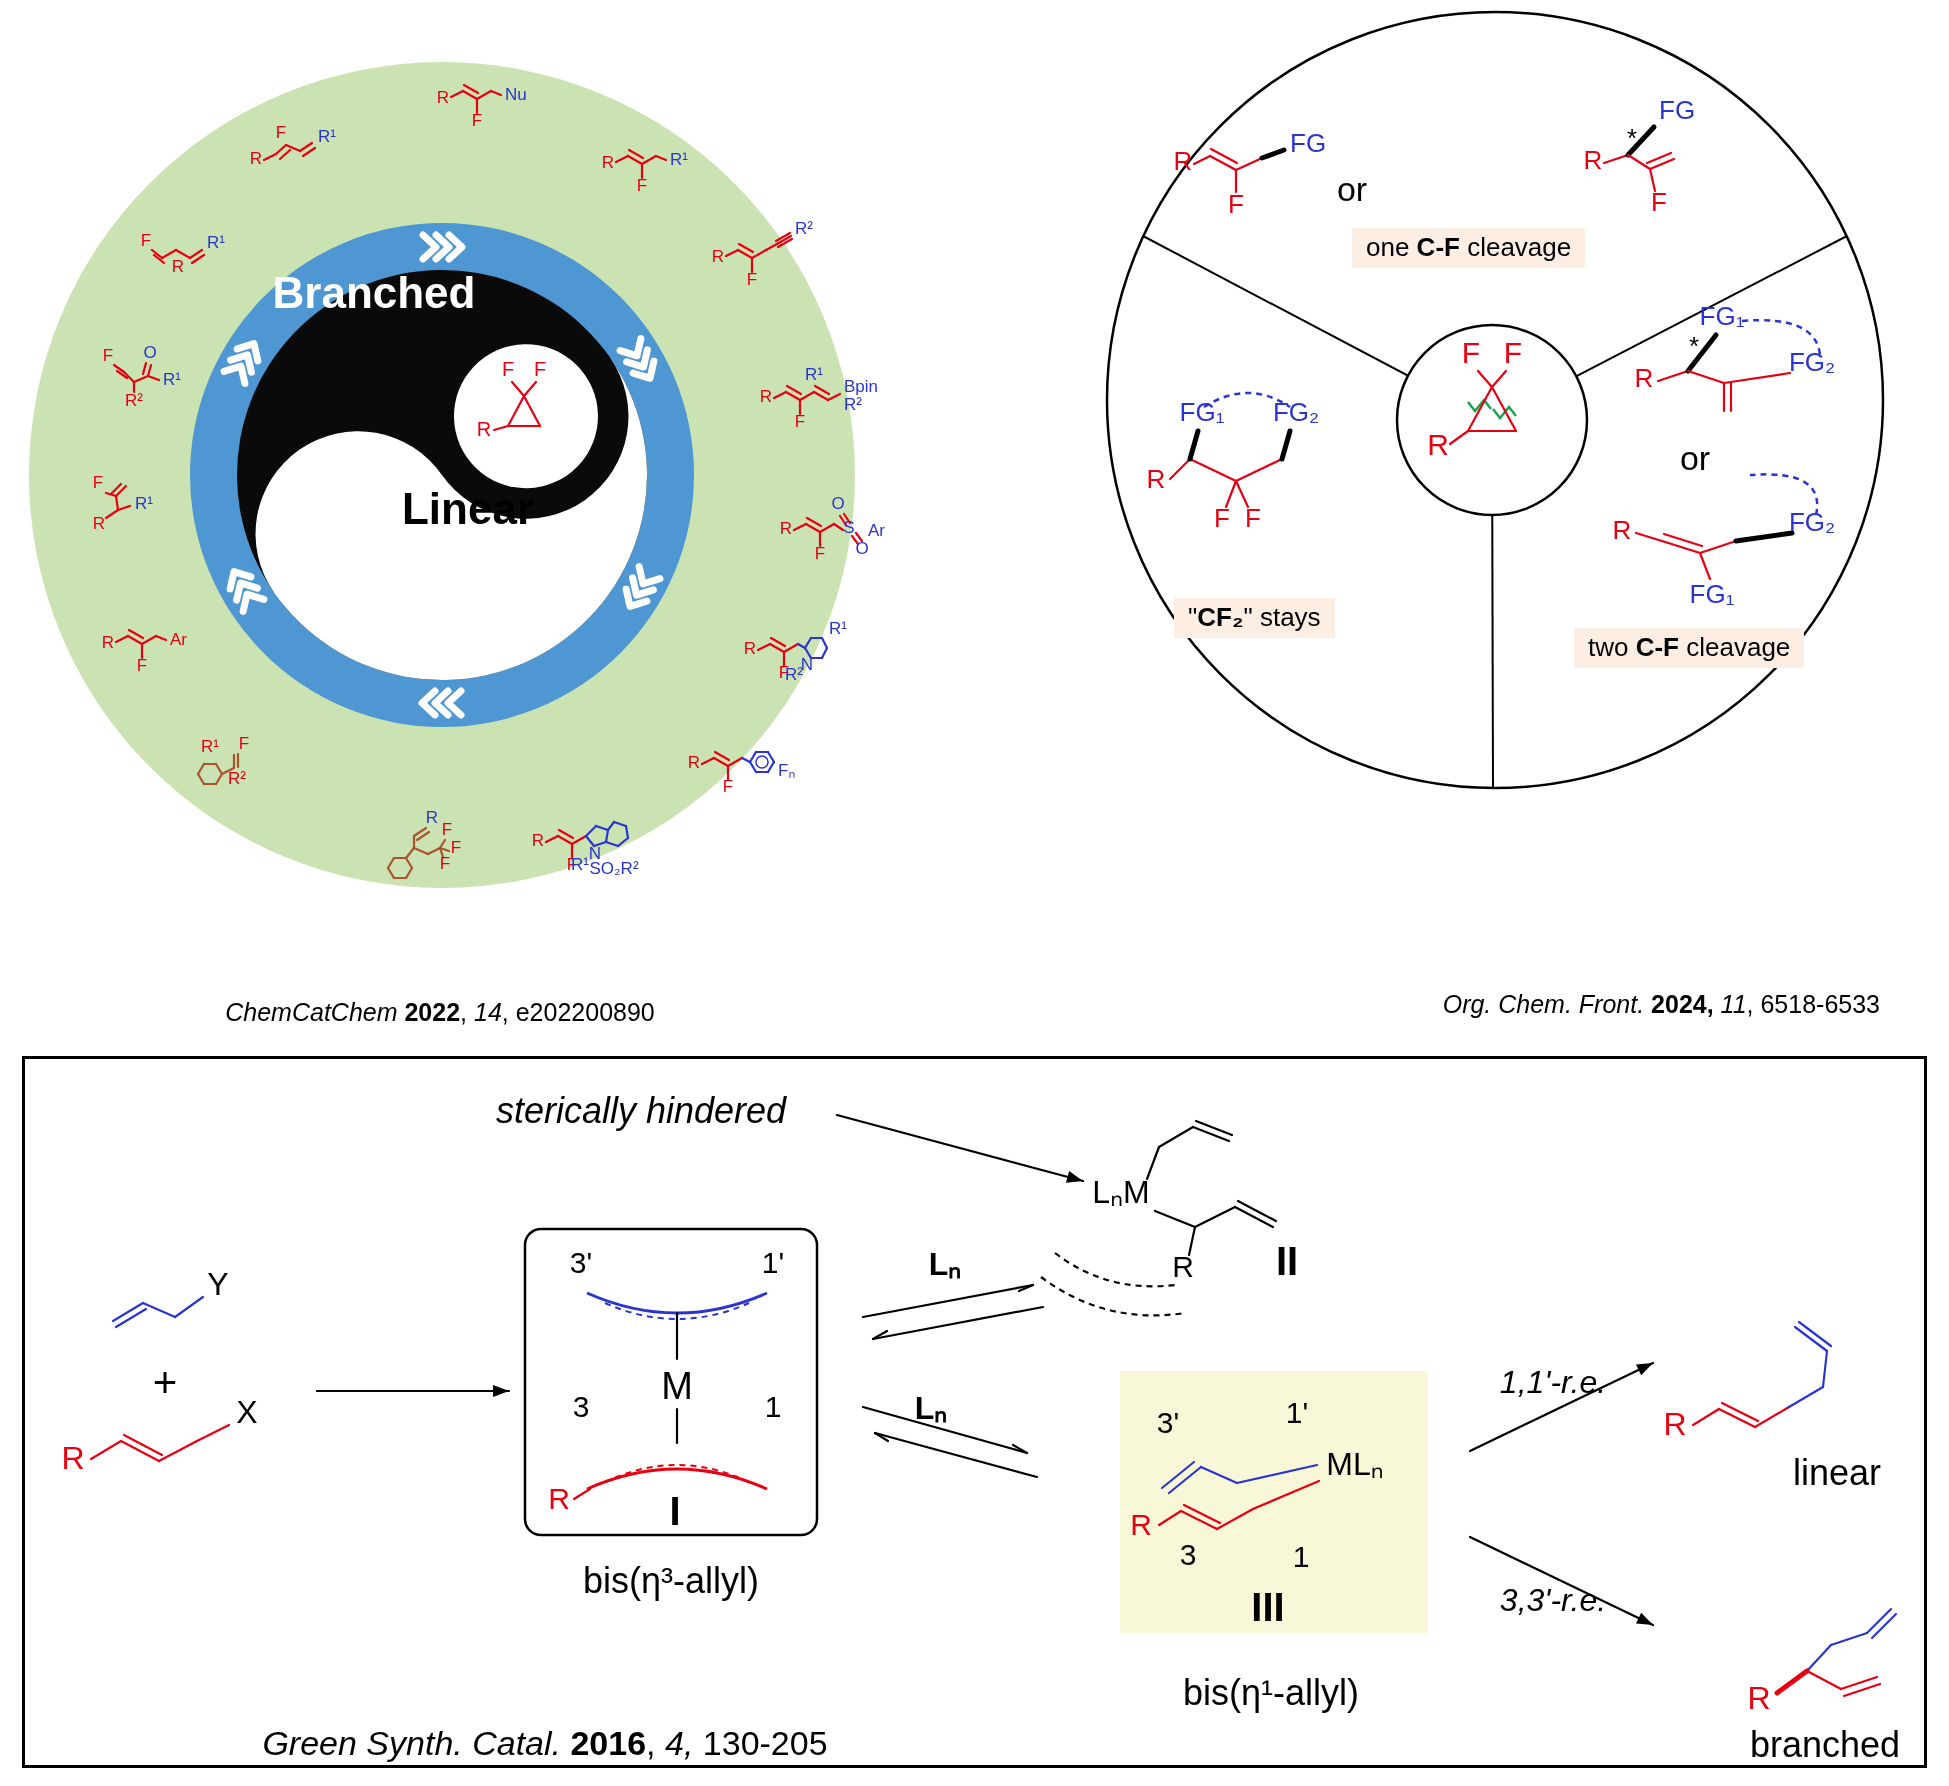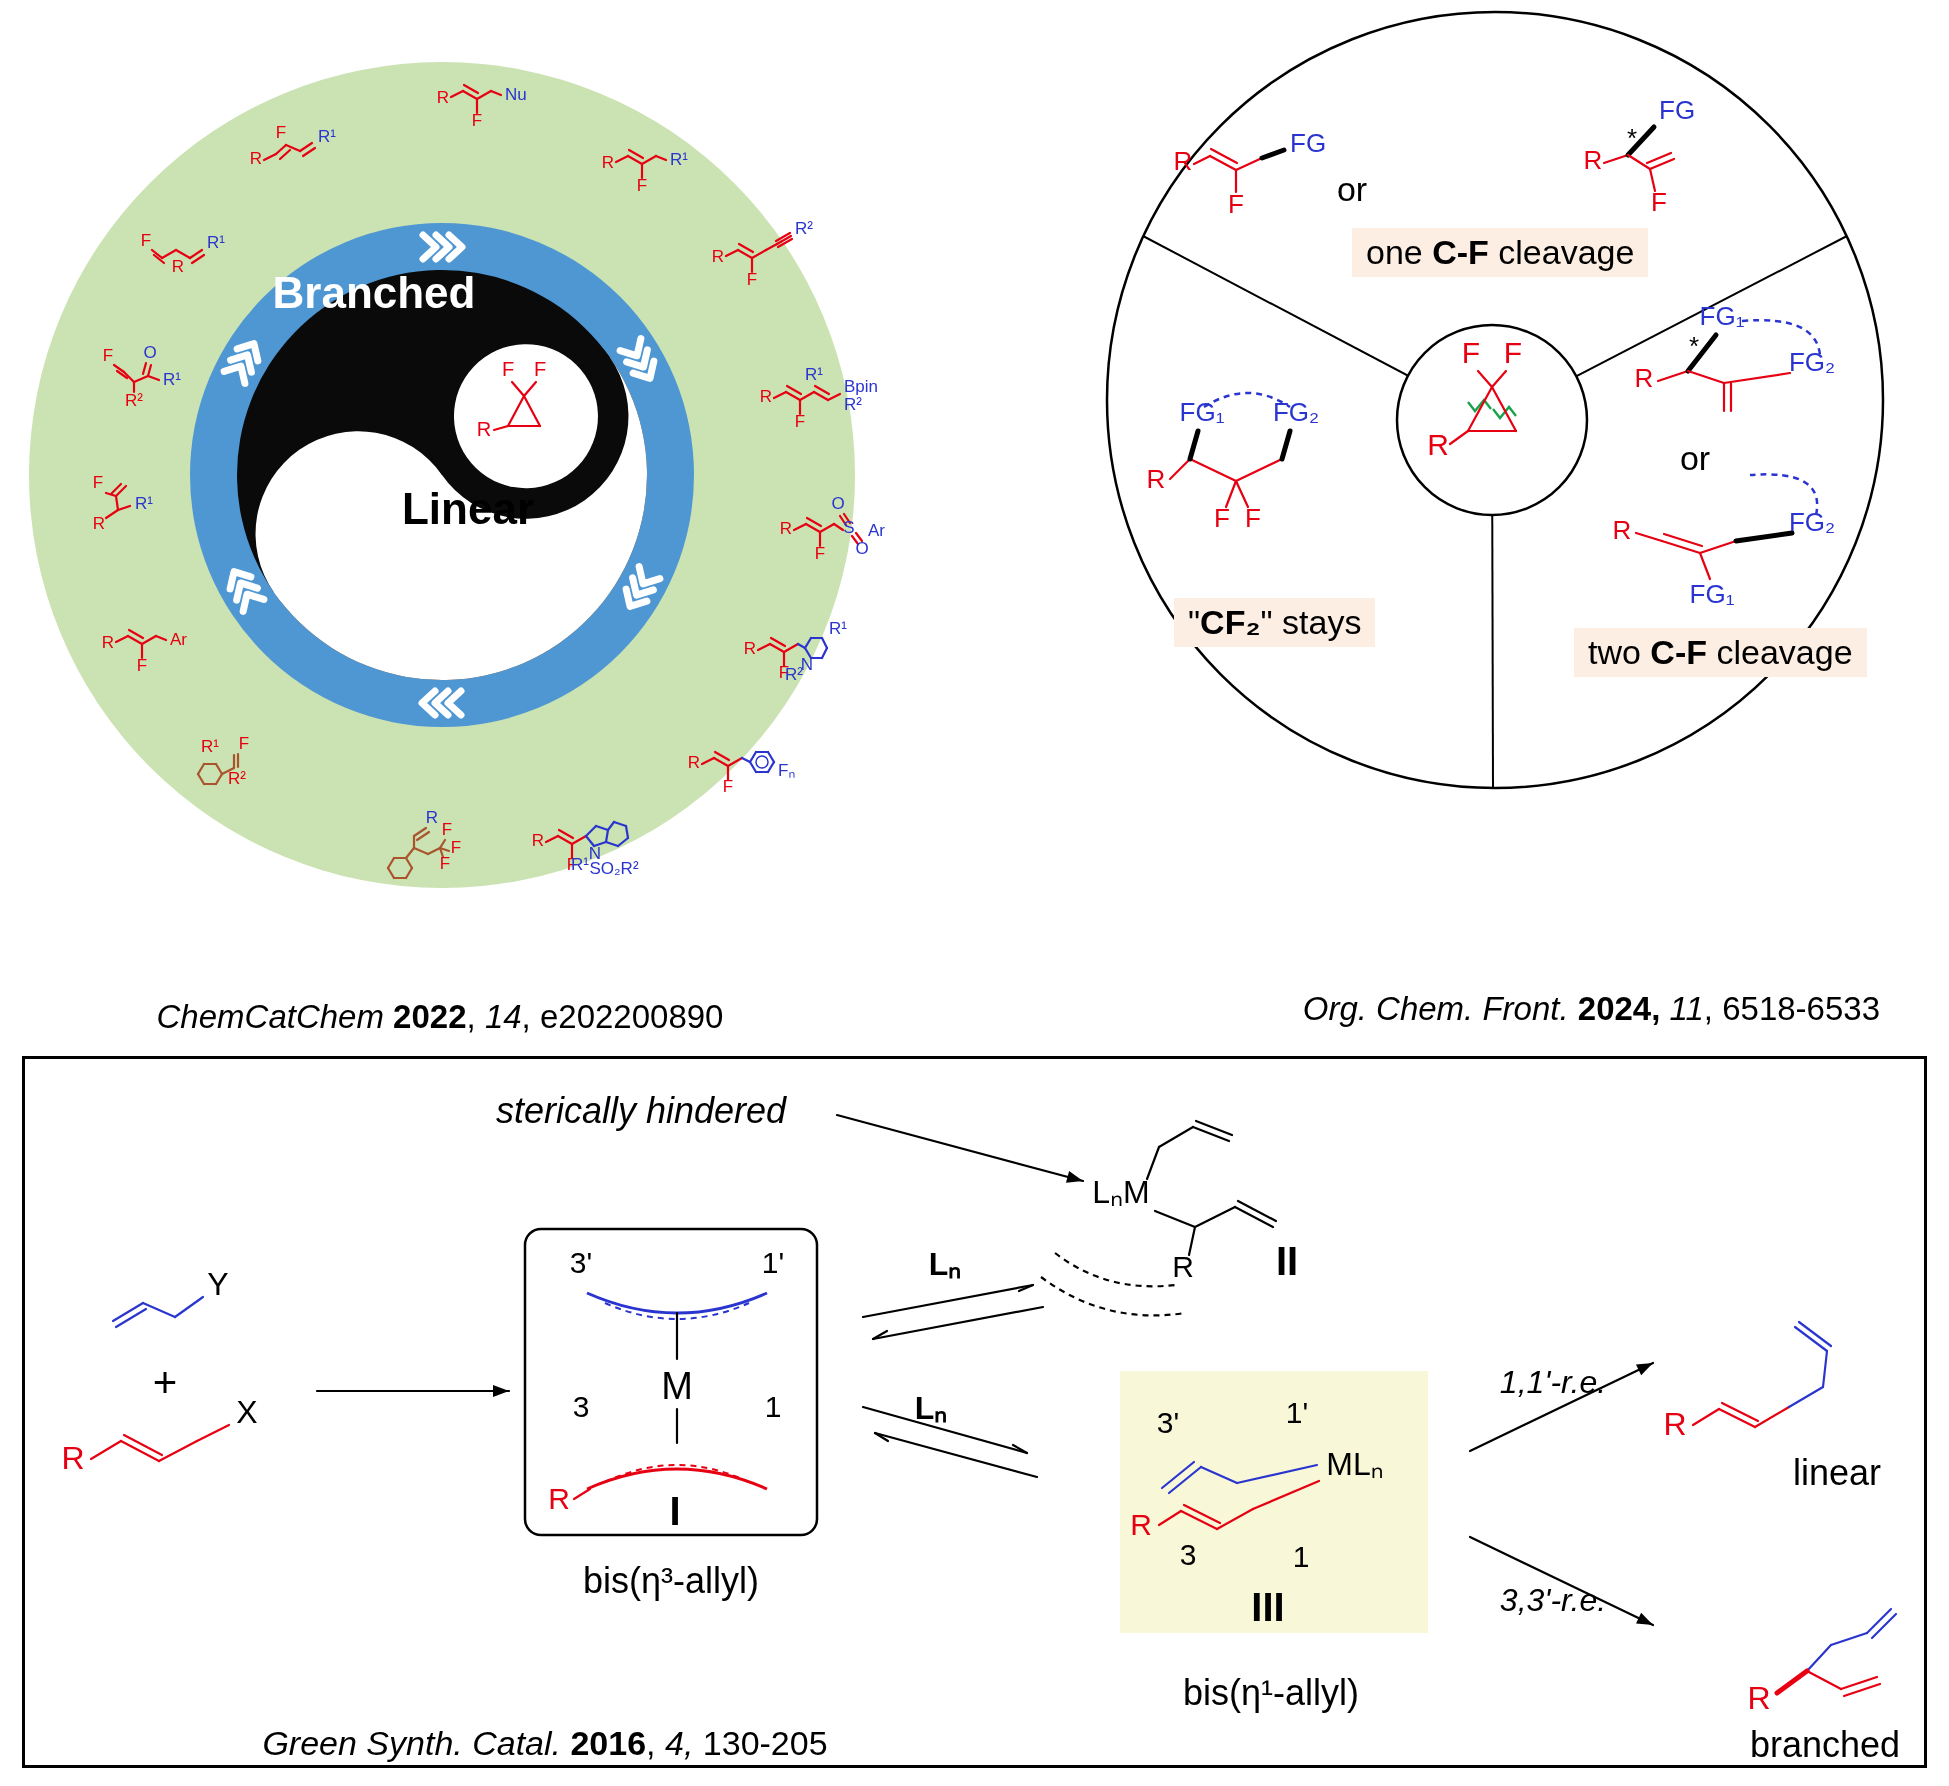--- a/index.html
+++ b/index.html
@@ -4,24 +4,24 @@
 <style>
   html,body{margin:0;padding:0;background:#fff;}
   #root{position:relative;width:1949px;height:1786px;background:#fff;
         font-family:"Liberation Sans",sans-serif;overflow:hidden;color:#000;}
   svg{position:absolute;}
   #svg-left{left:0;top:0;}
   #svg-right{left:1040px;top:5px;}
   #bottom-box{position:absolute;left:22px;top:1056px;width:1905px;height:712px;
               border:3px solid #000;box-sizing:border-box;background:#fff;}
   #svg-bottom{left:0;top:0;}
-  .caption{position:absolute;font-size:33px;text-align:center;white-space:nowrap;}
+  .caption{position:absolute;font-size:25px;text-align:center;white-space:nowrap;}
   .b{font-weight:bold;}
   .i{font-style:italic;}
-  .hl{position:absolute;font-size:34px;padding:5px 14px;background:#fdeee3;white-space:nowrap;line-height:1.15;}
+  .hl{position:absolute;font-size:26px;padding:5px 14px;background:#fdeee3;white-space:nowrap;line-height:1.15;}
   #note{position:absolute;left:56px;top:1636px;background:#f6c9a8;font-size:38px;
         padding:8px 18px;white-space:nowrap;}
   #caption-bottom{left:145px;top:1724px;width:800px;font-size:34px;}
   #caption-left{left:120px;top:998px;width:640px;}
   #caption-right{left:1200px;top:990px;width:680px;text-align:right;}
   #label-one{left:1352px;top:228px;}
   #label-cf2{left:1174px;top:598px;}
   #label-two{left:1574px;top:600px;margin-top:28px;}
 </style>
 </head>

